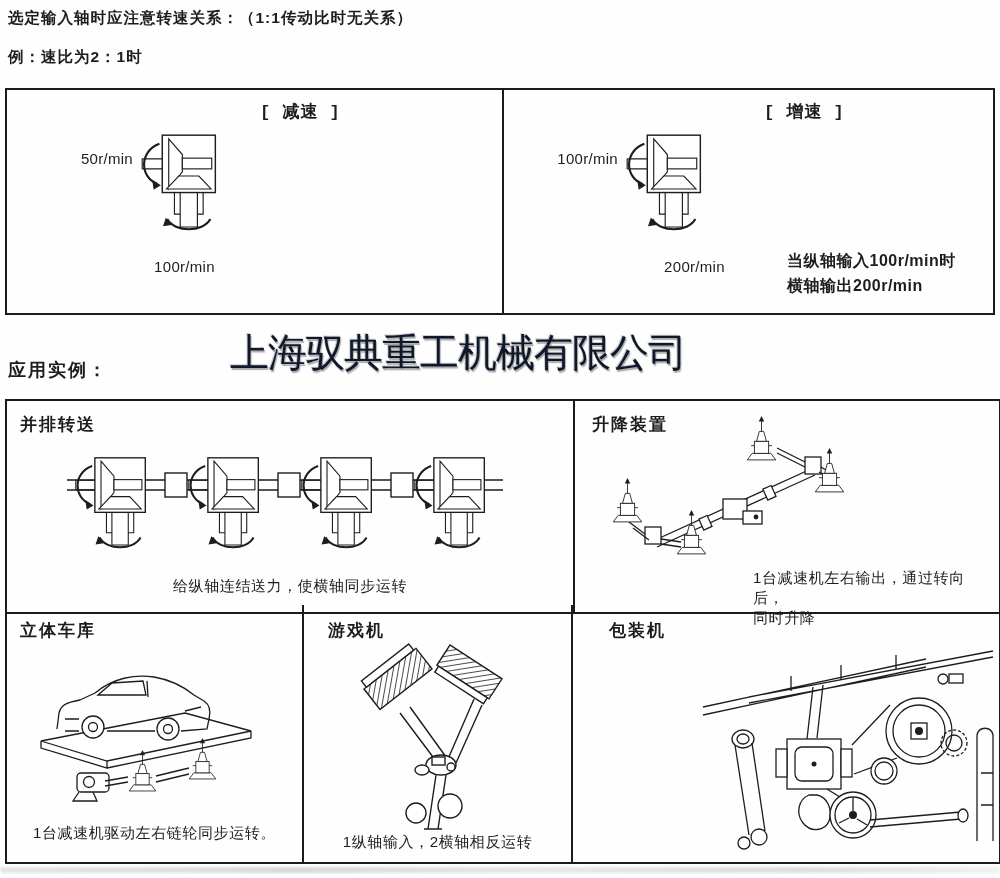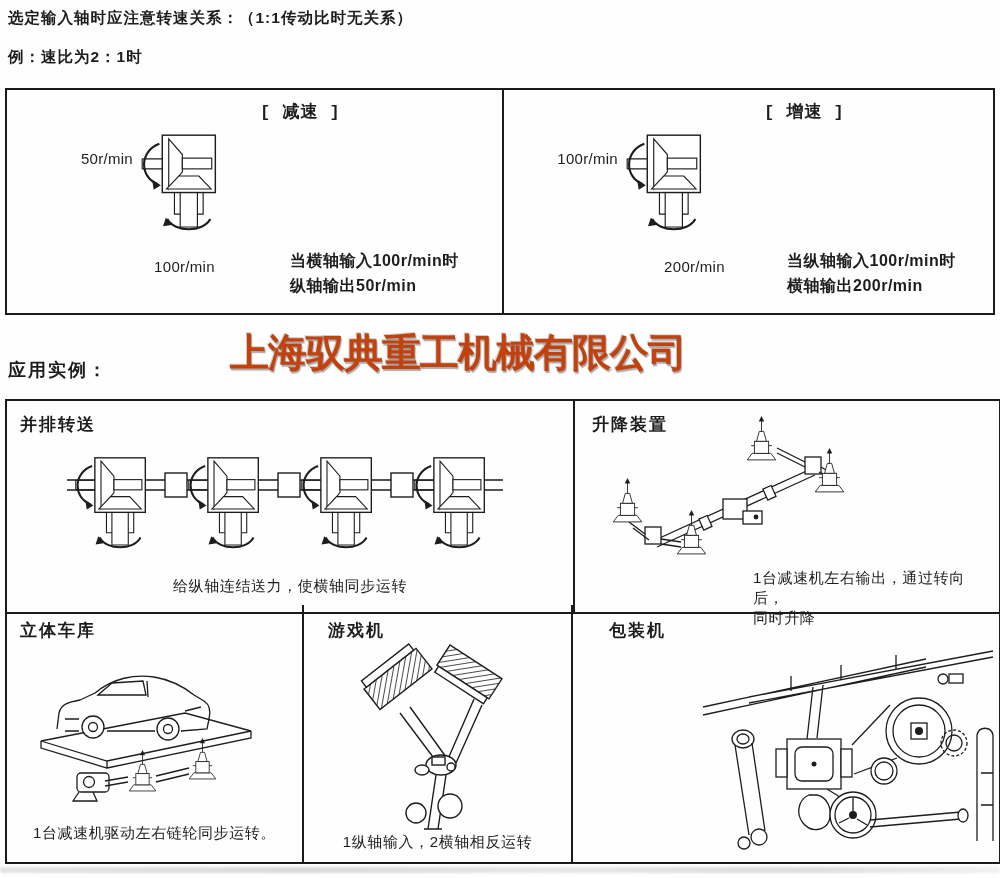--- a/index.html
+++ b/index.html
@@ -12,21 +12,21 @@
   .abs{position:absolute;}
   .intro{font-size:15.5px;font-weight:700;letter-spacing:1px;}
   .frame{border:2px solid #1b1b1b;box-sizing:border-box;}
   .cell{position:absolute;box-sizing:border-box;}
   .bracket-title{font-size:17px;font-weight:700;letter-spacing:1px;font-family:Liberation Mono, monospace;}
   .rpm{font-size:15px;font-weight:400;letter-spacing:.3px;}
   .desc{font-size:16px;font-weight:700;line-height:25px;letter-spacing:.5px;}
   .app-title{font-size:17px;font-weight:700;letter-spacing:2px;}
   .caption{font-size:15px;font-weight:400;letter-spacing:.6px;}
   .watermark{
-    font-size:39px;font-weight:700;letter-spacing:-1px;color:#c2410c;
+    font-size:39px;font-weight:400;letter-spacing:-1px;color:#0f172a;
     text-shadow:1px 2px 1px rgba(70,70,70,.45), -1px -1px 0 rgba(200,200,200,.9);
     white-space:nowrap;
   }
   .heading{font-size:18px;font-weight:700;letter-spacing:2px;}
   .scan-bar{
     position:absolute;left:0;top:867px;width:100%;height:6px;
     background:linear-gradient(90deg,#cfcfcf 0%,#bdbdbd 30%,#d6d6d6 55%,#c2c2c2 80%,#e6e6e6 100%);
     opacity:.55;filter:blur(1px);
   }
   svg{display:block;overflow:visible;}
@@ -76,24 +76,20 @@
 
   <div class="abs frame" style="left:5px;top:88px;width:990px;height:227px;">
 
     <div class="cell" style="left:0;top:0;width:497px;height:100%;border-right:2px solid #1b1b1b;">
       <div class="abs bracket-title" style="left:253px;top:10px;">[ 减速 ]</div>
       <svg class="abs" style="left:130px;top:38px;" width="95" height="109" viewBox="0 0 132 152">
         <use href="#sym-gearbox"></use>
       </svg>
       <div class="abs rpm" style="left:48px;top:60px;width:78px;text-align:right;">50r/min</div>
       <div class="abs rpm" style="left:135px;top:168px;width:85px;text-align:center;">100r/min</div>
-      <div class="abs desc" style="left:283px;top:158px;width:200px;">
-        <div>当横轴输入100r/min时</div>
-        <div>纵轴输出50r/min</div>
-      </div>
     </div>
 
     <div class="cell" style="left:497px;top:0;right:8px;height:100%;">
       <div class="abs bracket-title" style="left:260px;top:10px;">[ 增速 ]</div>
       <svg class="abs" style="left:118px;top:38px;" width="95" height="109" viewBox="0 0 132 152">
         <use href="#sym-gearbox"></use>
       </svg>
       <div class="abs rpm" style="left:32px;top:60px;width:82px;text-align:right;">100r/min</div>
       <div class="abs rpm" style="left:148px;top:168px;width:85px;text-align:center;">200r/min</div>
       <div class="abs desc" style="left:283px;top:158px;width:200px;">

